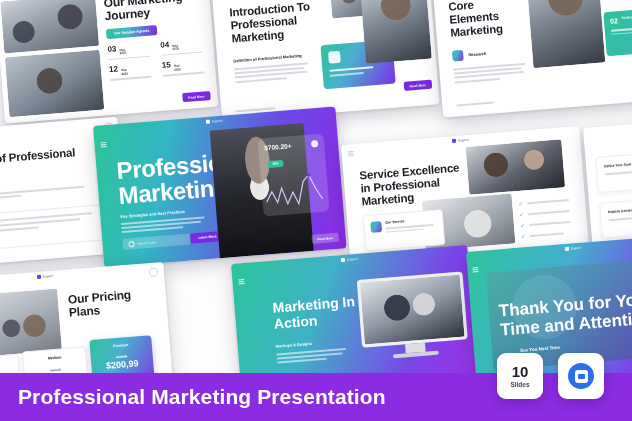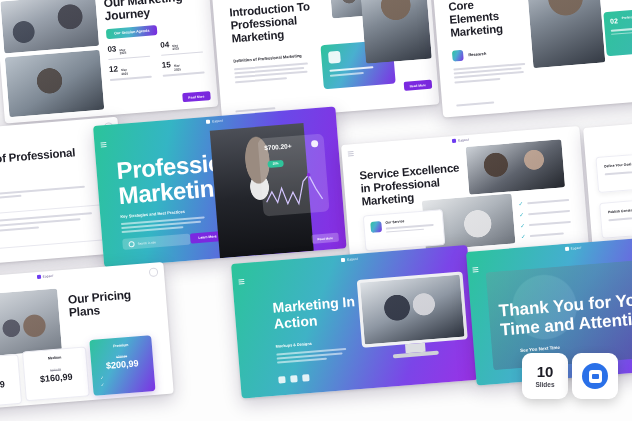--- a/index.html
+++ b/index.html
@@ -109,21 +109,21 @@
   
   #banner{
     position:absolute;left:0;right:0;bottom:0;height:48px;
     background:#8b2be2;z-index:40;
   }
   #banner-title{
     position:absolute;left:18px;top:50%;transform:translateY(-50%);
     color:#ffffff;font-size:21px;font-weight:700;letter-spacing:.1px;
     white-space:nowrap;
   }
-  #badges{position:absolute;right:14px;bottom:22px;display:flex;gap:4px;z-index:50;}
+  #badges{position:absolute;right:28px;bottom:22px;display:flex;gap:15px;z-index:50;}
   .badgebox{
     width:46px;height:46px;border-radius:9px;background:#ffffff;
     box-shadow:0 4px 12px rgba(0,0,0,.18);
     display:flex;flex-direction:column;align-items:center;justify-content:center;
   }
   .badgenum{font-size:15px;font-weight:700;color:#1d1d26;line-height:1;}
   .badgelbl{font-size:6.5px;color:#45454f;margin-top:2px;font-weight:600;}
   .gicon{
     width:26px;height:26px;border-radius:50%;background:#2a70e8;
     display:flex;align-items:center;justify-content:center;
@@ -492,20 +492,23 @@
                 background:linear-gradient(125deg,rgba(43,196,154,.62) 0%,rgba(70,160,210,.58) 45%,rgba(123,69,232,.60) 100%);"></div>
     <h1 style="position:absolute;left:28px;top:52px;margin:0;color:#fff;font-size:17px;font-weight:700;line-height:1.14;white-space:nowrap;">
       <span style="display:block;">Thank You for Your</span>
       <span style="display:block;">Time and Attention</span>
     </h1>
     <div style="position:absolute;left:46px;top:100px;color:#fff;font-size:4.5px;font-weight:700;">
       <span>See You Next Time</span>
     </div>
   </div>
 
+  <div id="banner">
+    <div id="banner-title">Professional Marketing Presentation</div>
+  </div>
 
   <div id="badges">
     <div class="badgebox">
       <span class="badgenum">10</span>
       <span class="badgelbl">Slides</span>
     </div>
     <div class="badgebox">
       <span class="gicon">
         <span class="inner">
             <b></b>

